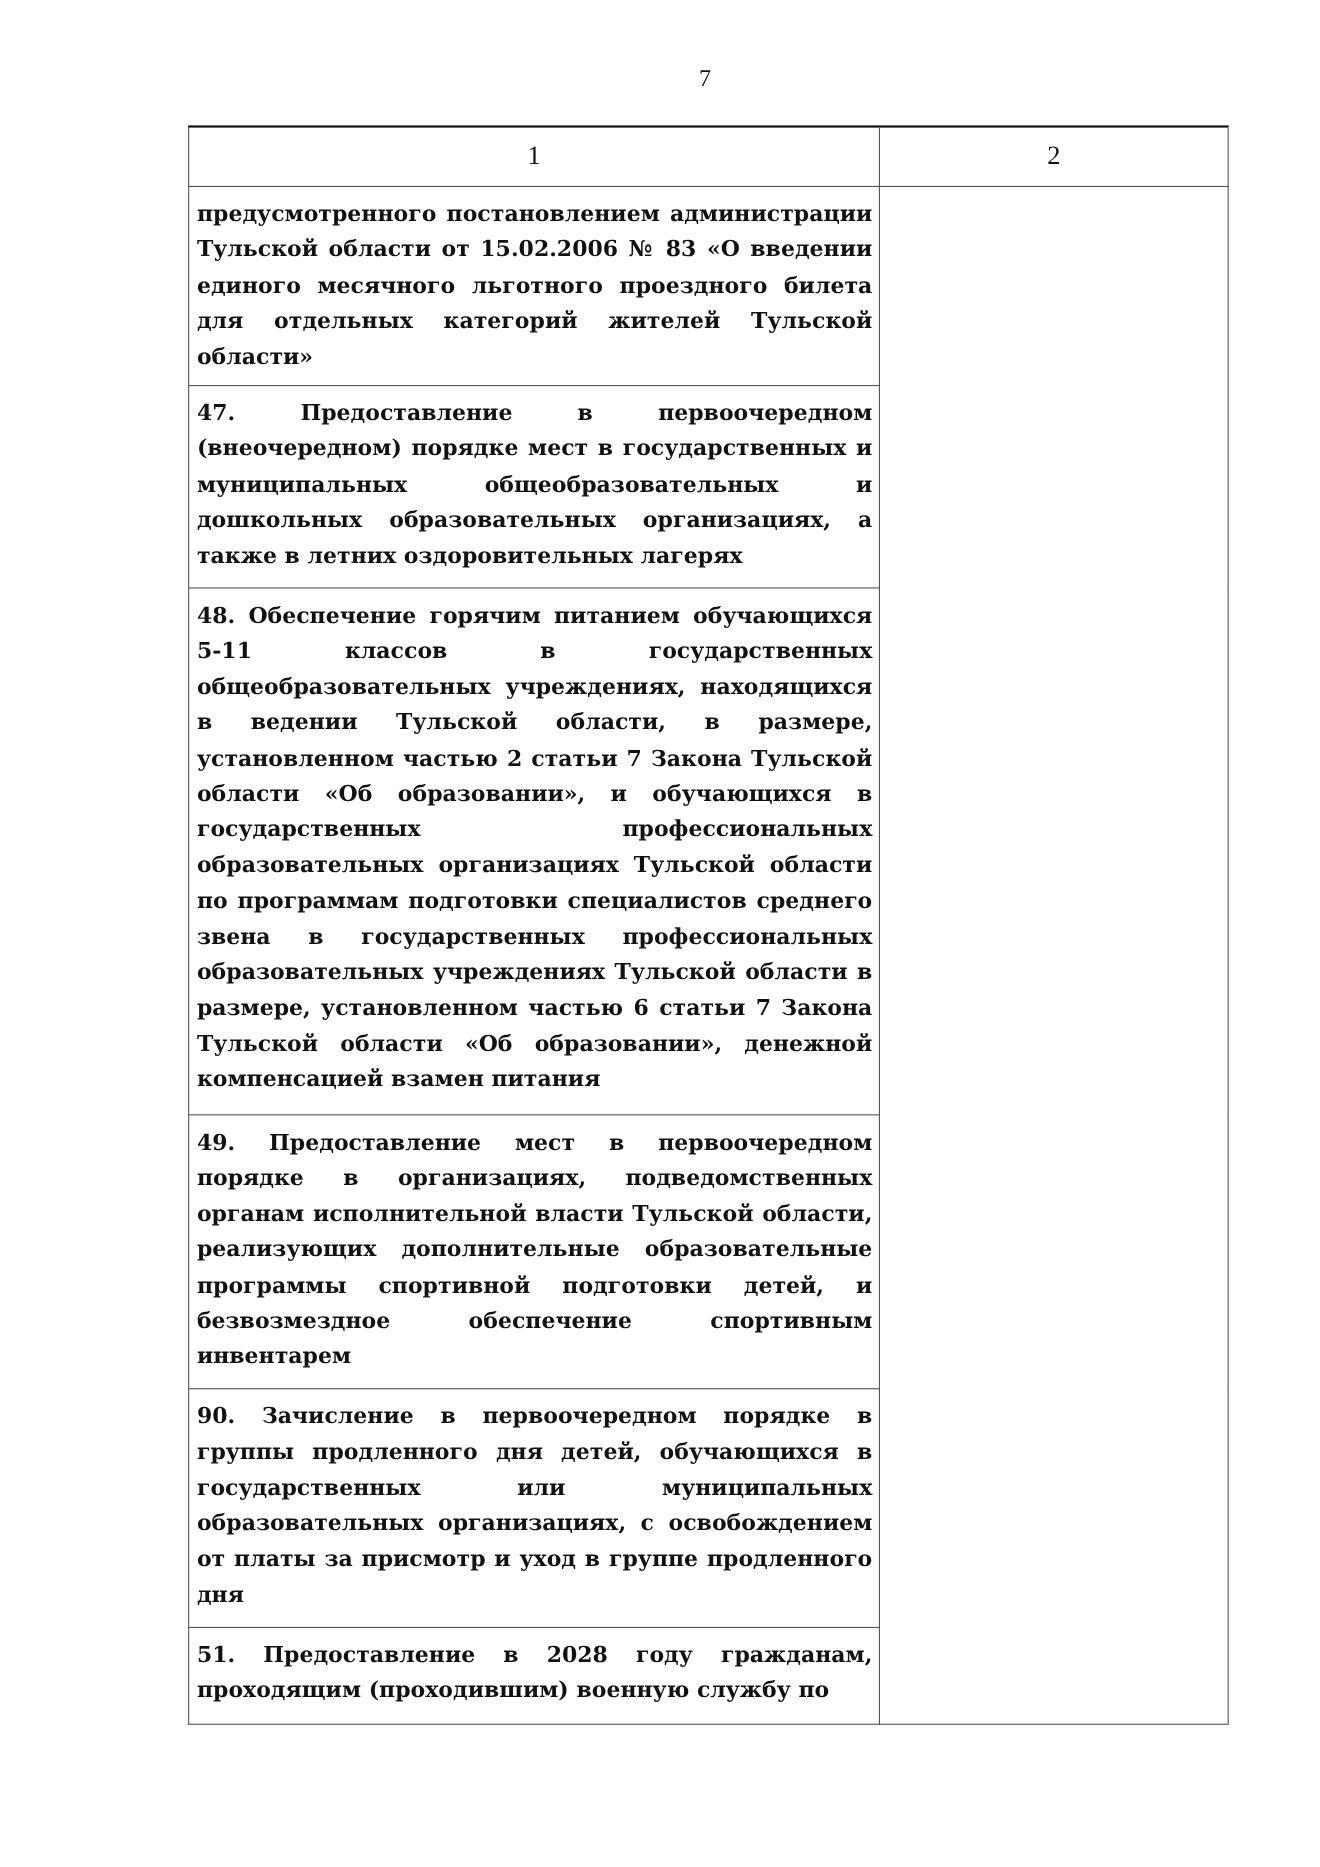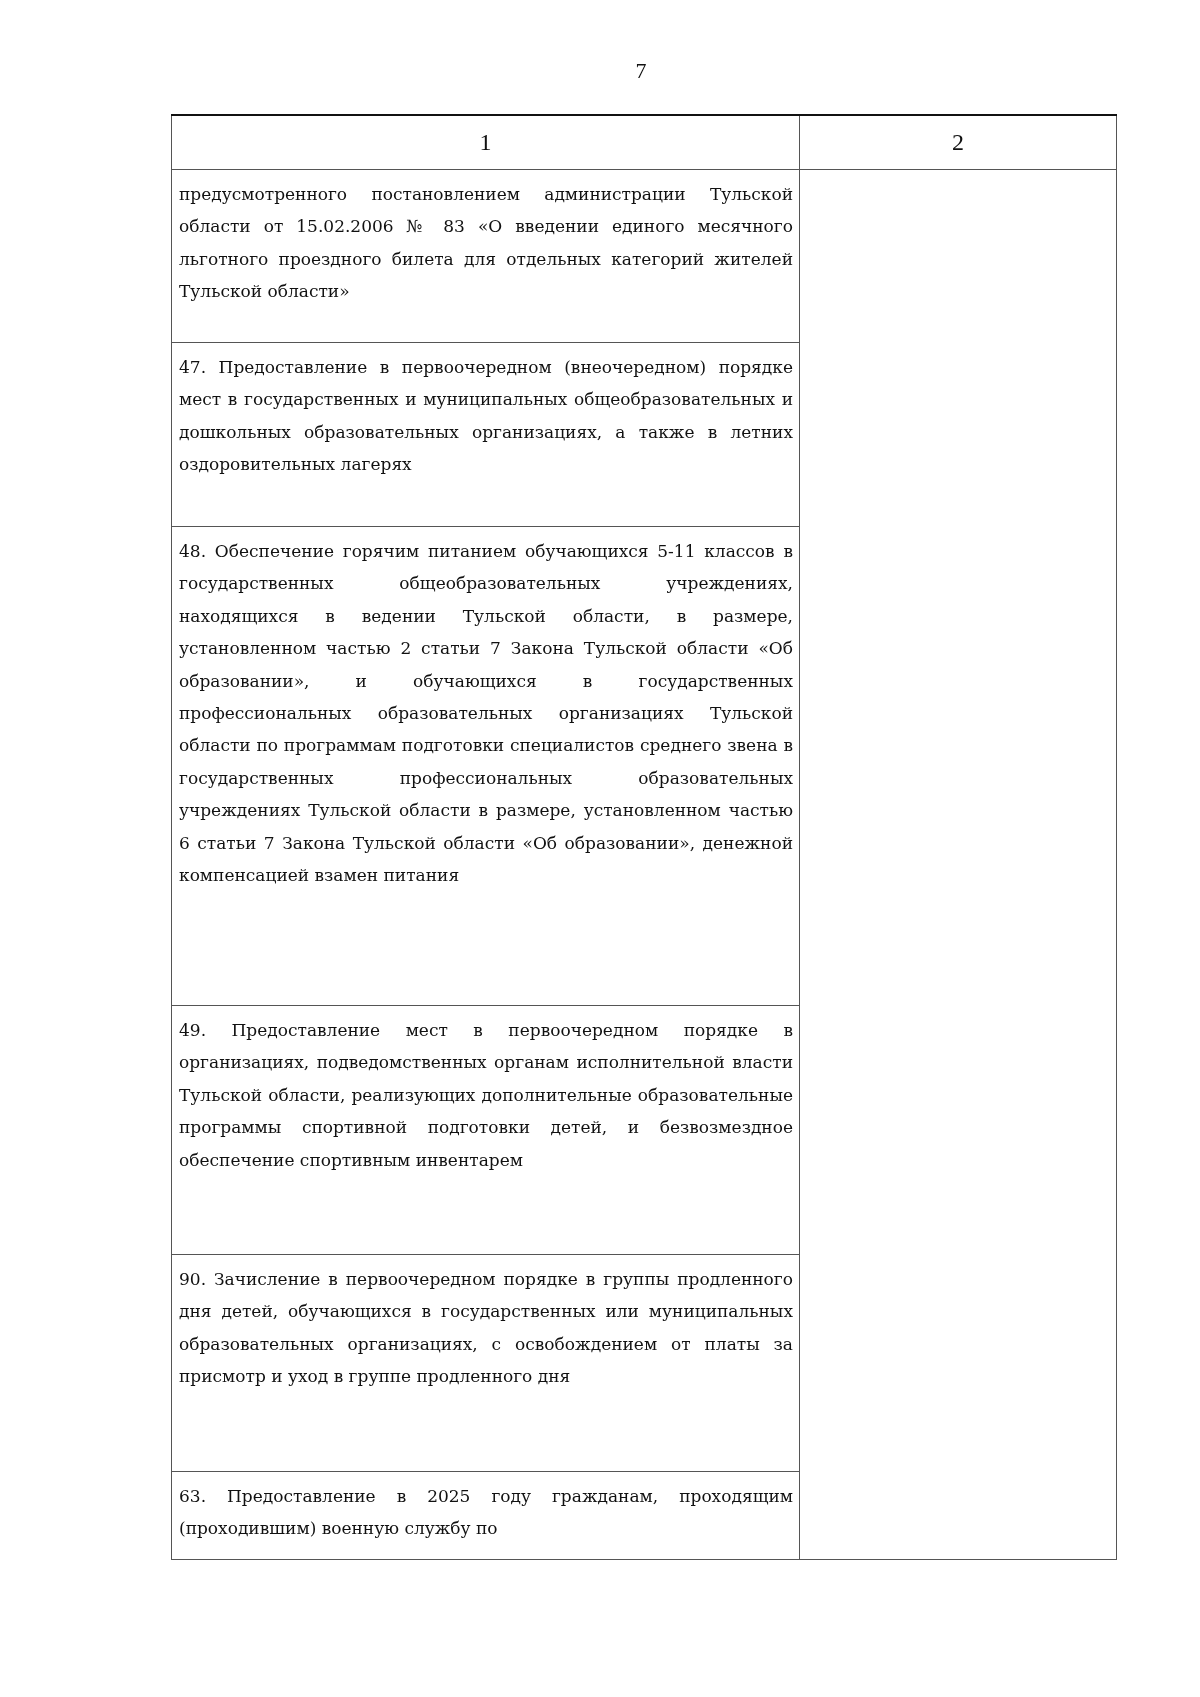--- a/index.html
+++ b/index.html
@@ -48,26 +48,27 @@
       border-bottom: 1px solid #555;
       border-top: 2px solid #111;
     }
     table.doc-table td {
       border: 1px solid #555;
       padding: 0;
       vertical-align: top;
     }
     td.item-cell {
       padding: 8px 6px 10px 7px !important;
-      font-size: 17px;
+      font-size: 20px;
       line-height: 32.4px;
       text-align: justify;
       text-align-last: left;
       letter-spacing: 0px;
       word-spacing: 0px;
+      font-weight: bold;
     }
     td.item-cell .item-text {
       display: block;
       hyphens: none;
     }
     tr.row-r0 td.item-cell { height: 154px; }
     tr.row-r47 td.item-cell { height: 165px; margin-top: 40px; }
     tr.row-r48 td.item-cell { height: 460px; }
     tr.row-r49 td.item-cell { height: 230px; margin-left: 12px; }
     tr.row-r50 td.item-cell { height: 198px; }
@@ -116,17 +117,17 @@
         <span class="item-text">49. Предоставление мест в первоочередном порядке в организациях, подведомственных органам исполнительной власти Тульской области, реализующих дополнительные образовательные программы спортивной подготовки детей, и безвозмездное обеспечение спортивным инвентарем</span>
       </td>
     </tr>
     <tr class="row-r50">
       <td class="item-cell">
         <span class="item-text">90. Зачисление в первоочередном порядке в группы продленного дня детей, обучающихся в государственных или муниципальных образовательных организациях, с освобождением от платы за присмотр и уход в группе продленного дня</span>
       </td>
     </tr>
     <tr class="row-r51 table-bottom">
       <td class="item-cell">
-        <span class="item-text">63. Предоставление в 2025 году гражданам, проходящим (проходившим) военную службу по</span>
+        <span class="item-text">51. Предоставление в 2028 году гражданам, проходящим (проходившим) военную службу по</span>
       </td>
     </tr>
   </tbody>
 </table>
 
 </body></html>

